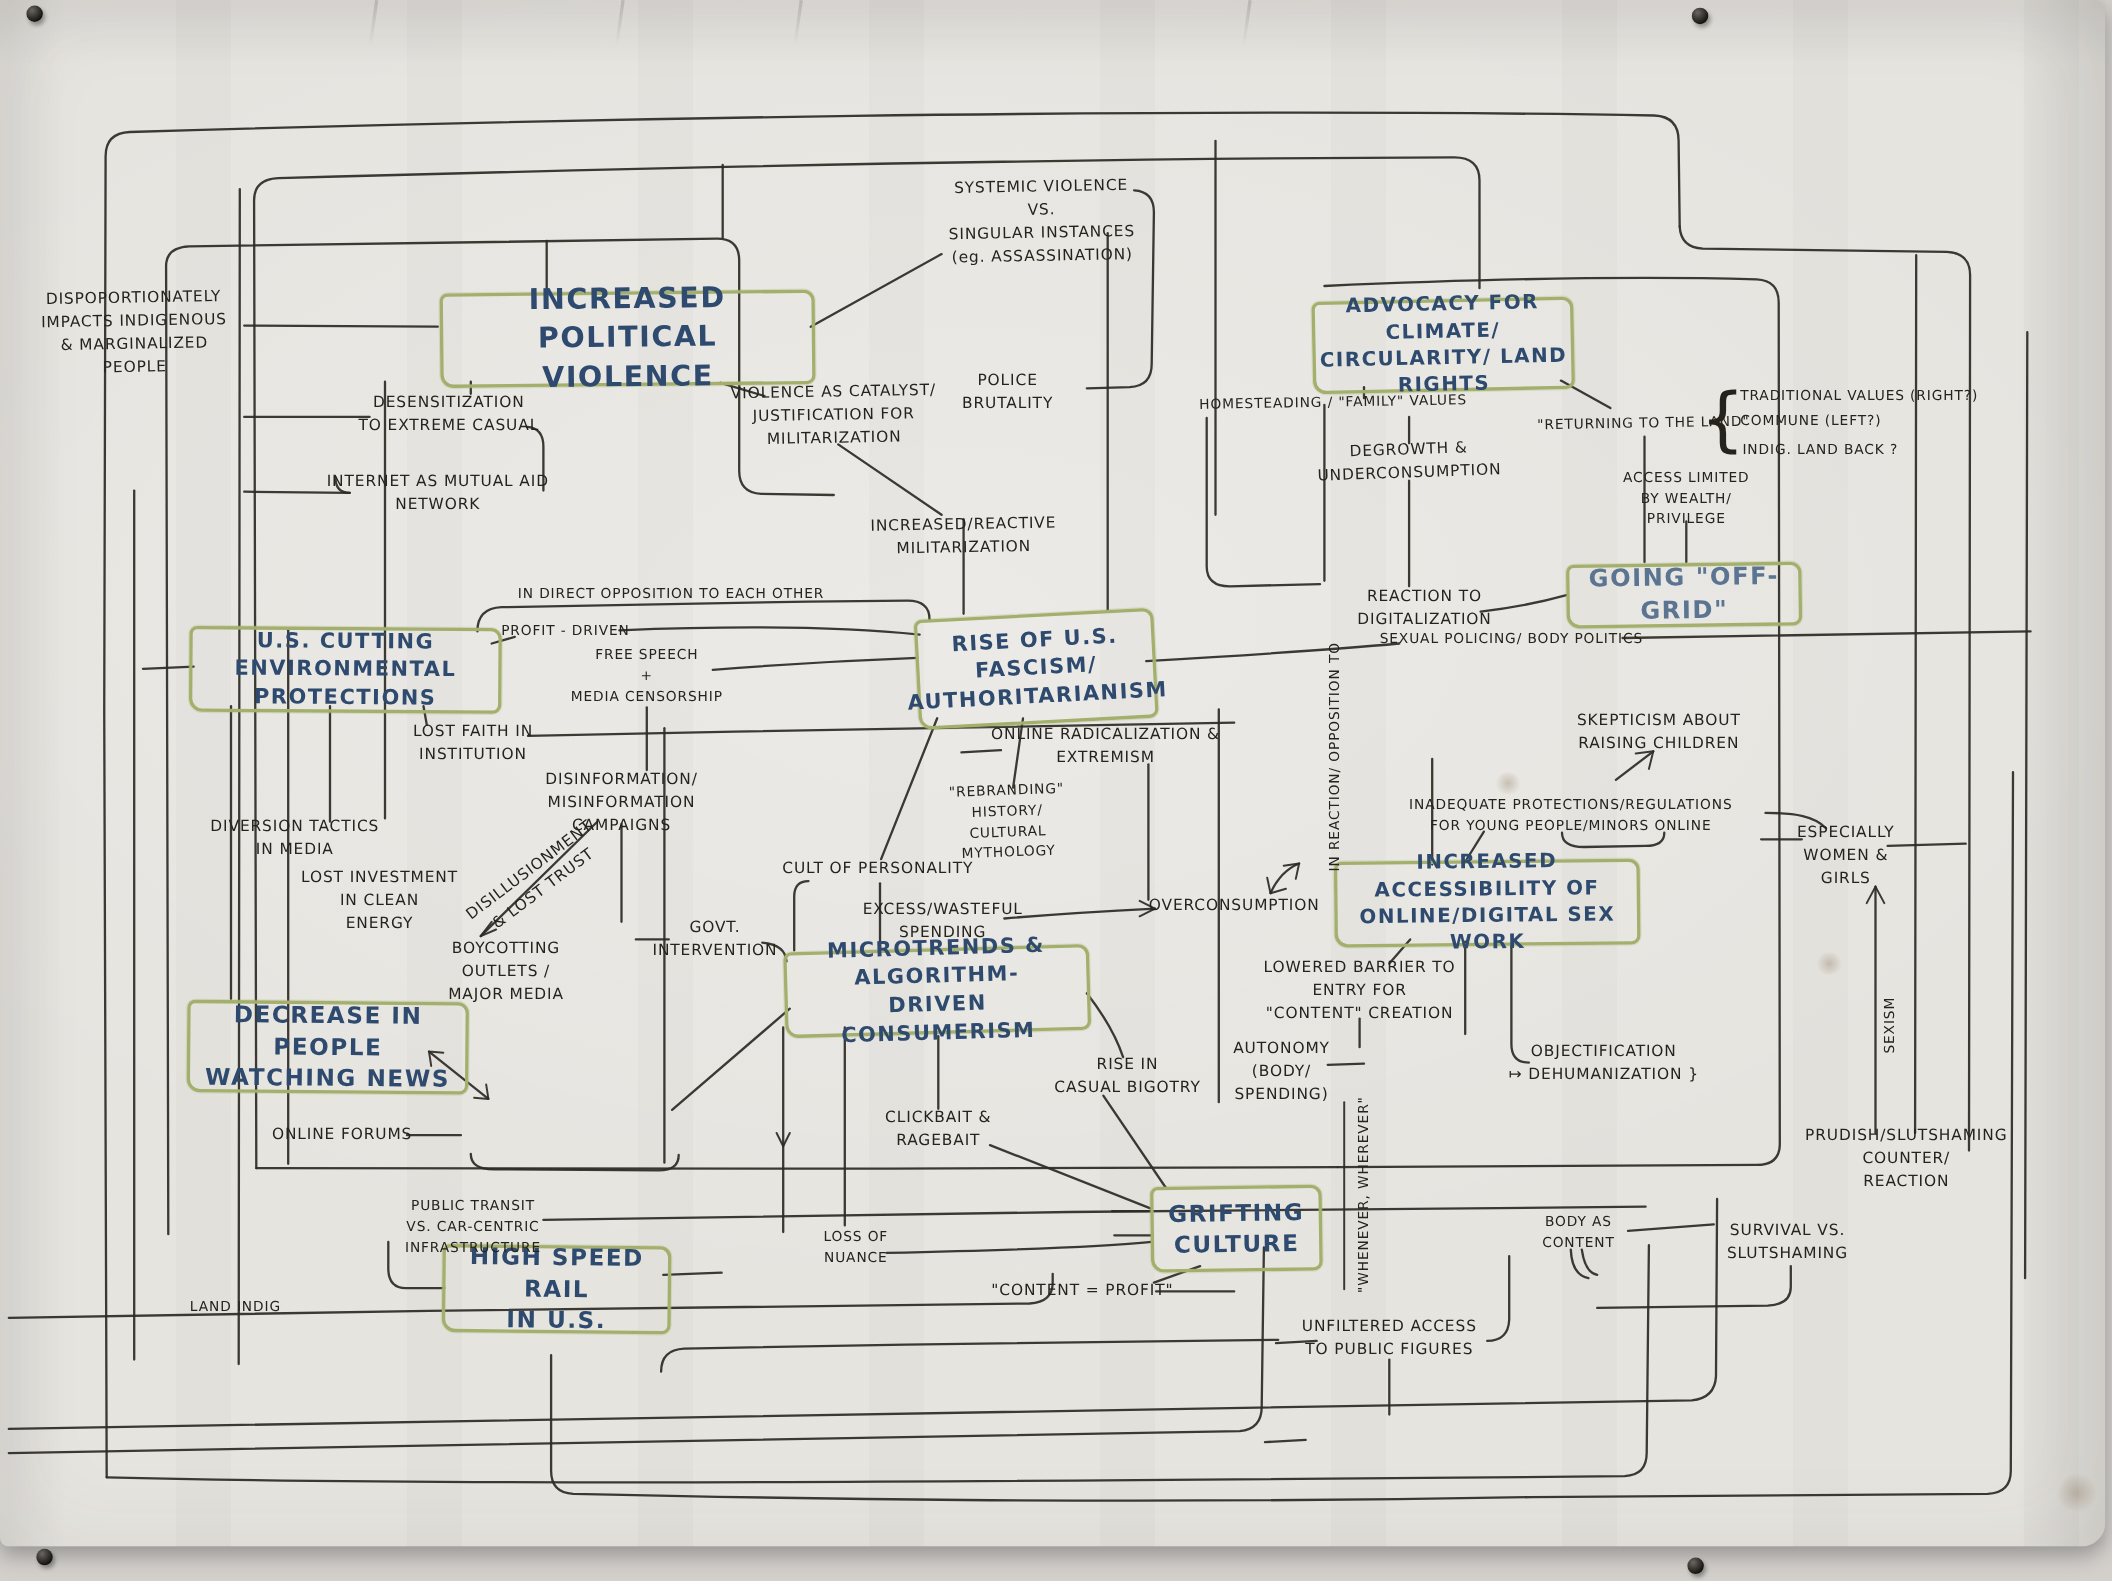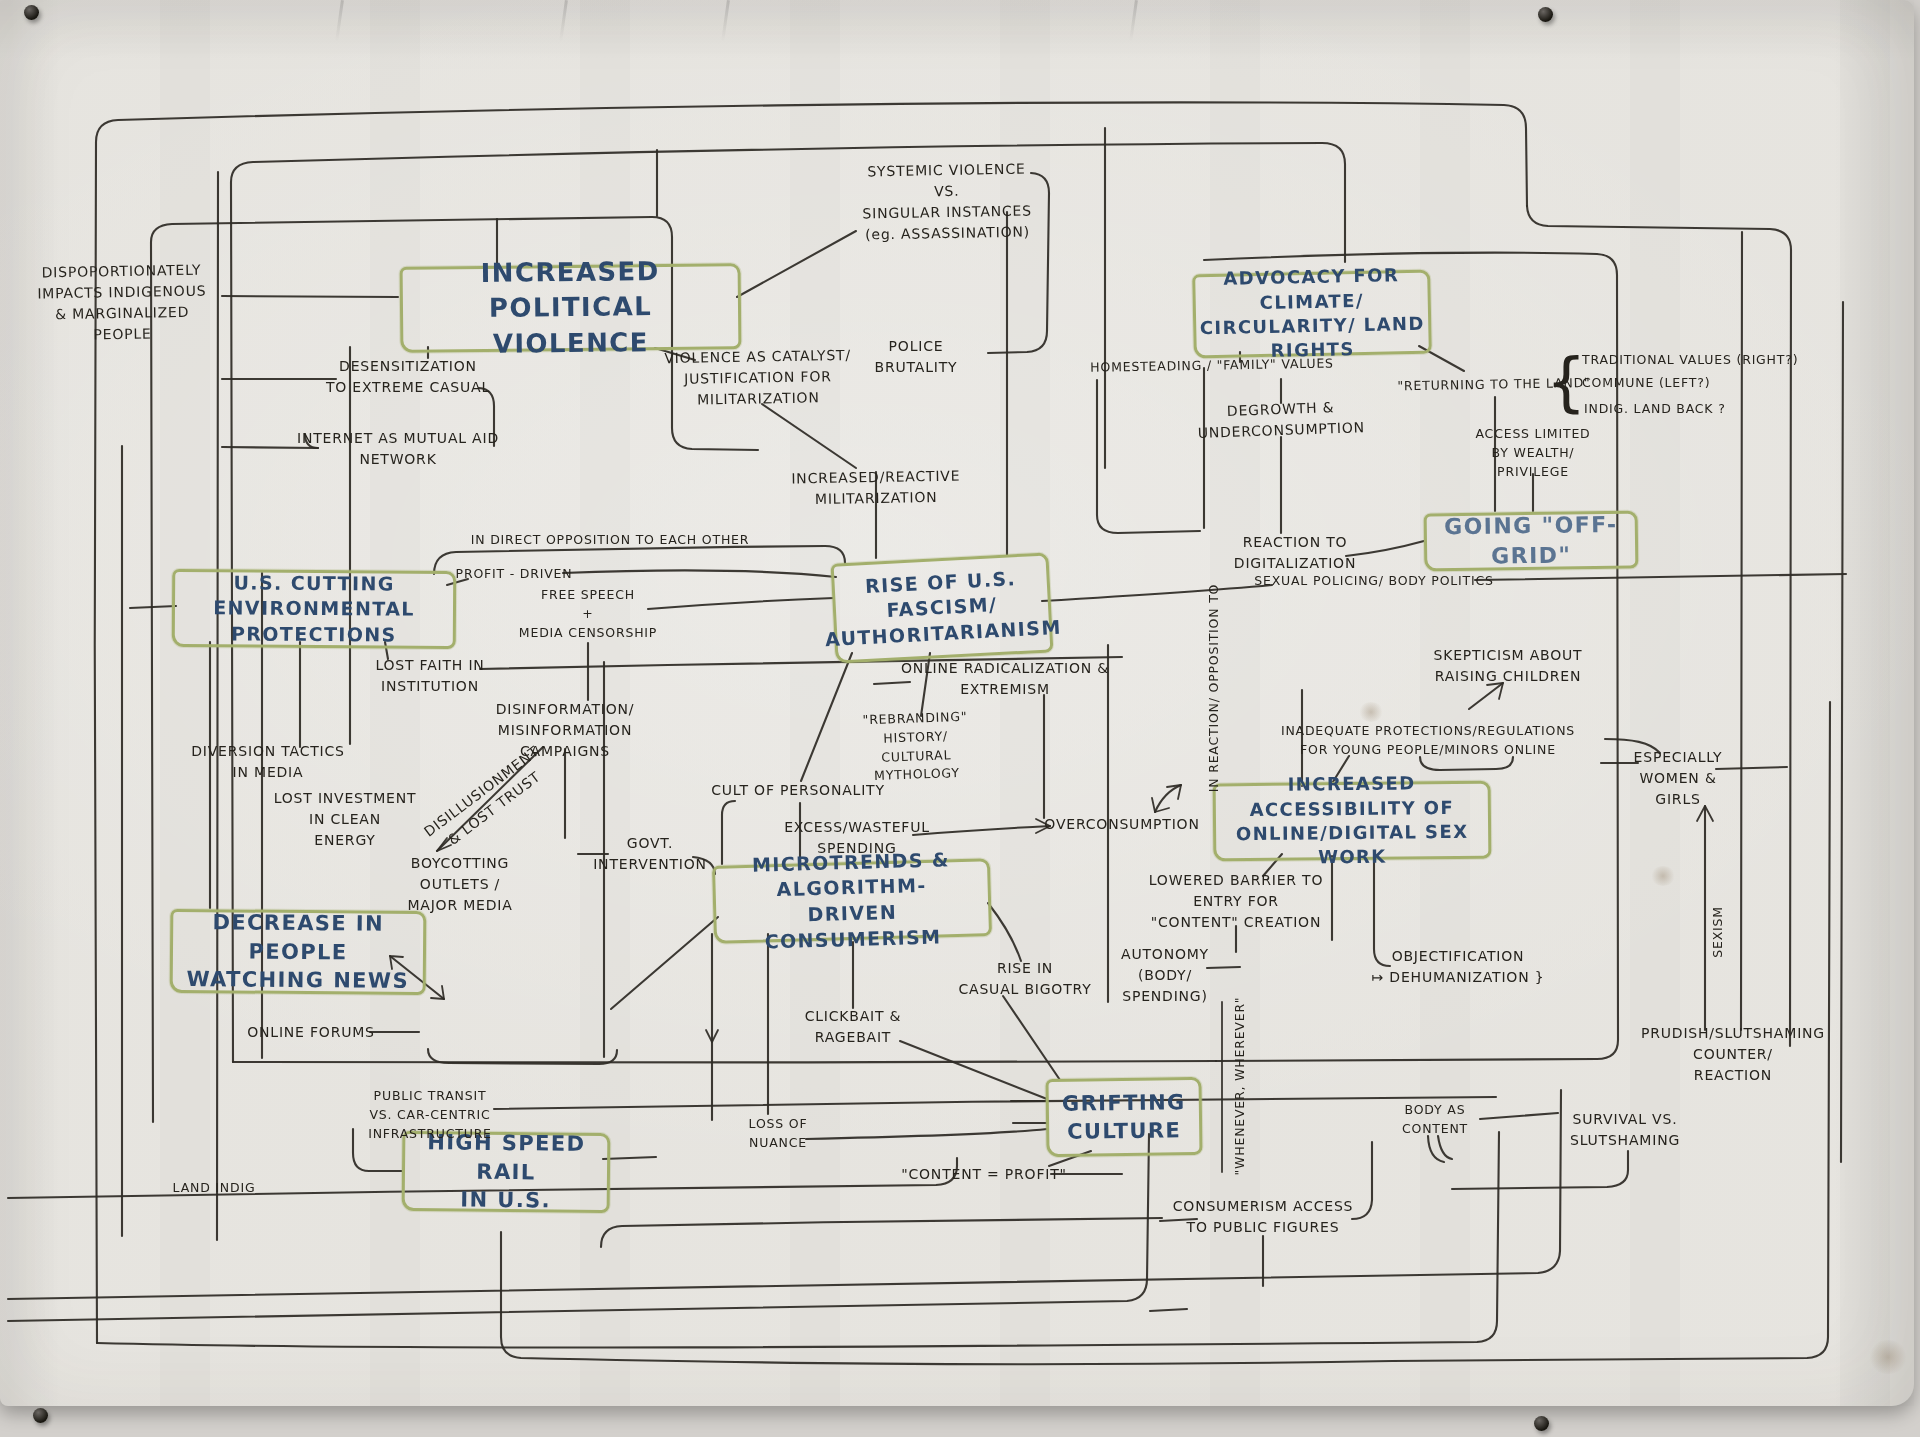--- a/index.html
+++ b/index.html
@@ -288,21 +288,21 @@
   <div class="note s" style="--x:430px;--y:1115px">PUBLIC TRANSIT
 VS. CAR-CENTRIC
 INFRASTRUCTURE</div>
   <div class="note s" style="--x:778px;--y:1134px">LOSS OF
 NUANCE</div>
   <div class="note s" style="--x:1435px;--y:1120px">BODY AS
 CONTENT</div>
   <div class="note" style="--x:1625px;--y:1130px">SURVIVAL VS.
 SLUTSHAMING</div>
   <div class="note" style="--x:984px;--y:1174px">"CONTENT = PROFIT"</div>
-  <div class="note" style="--x:1263px;--y:1217px">CONSUMERISM ACCESS
+  <div class="note" style="--x:1263px;--y:1217px">UNFILTERED ACCESS
 TO PUBLIC FIGURES</div>
   <div class="note s" style="--x:214px;--y:1188px">LAND INDIG</div>
   <div class="note brace" style="--x:1566px;--y:382px">{</div>
 
   <div class="pin" style="left:24px;top:5px"></div>
   <div class="pin" style="left:1538px;top:7px"></div>
   <div class="pin" style="left:33px;top:1408px"></div>
   <div class="pin" style="left:1534px;top:1416px"></div>
   <div class="smudge" style="left:1358px;top:702px"></div>
   <div class="smudge" style="left:1650px;top:866px"></div>

